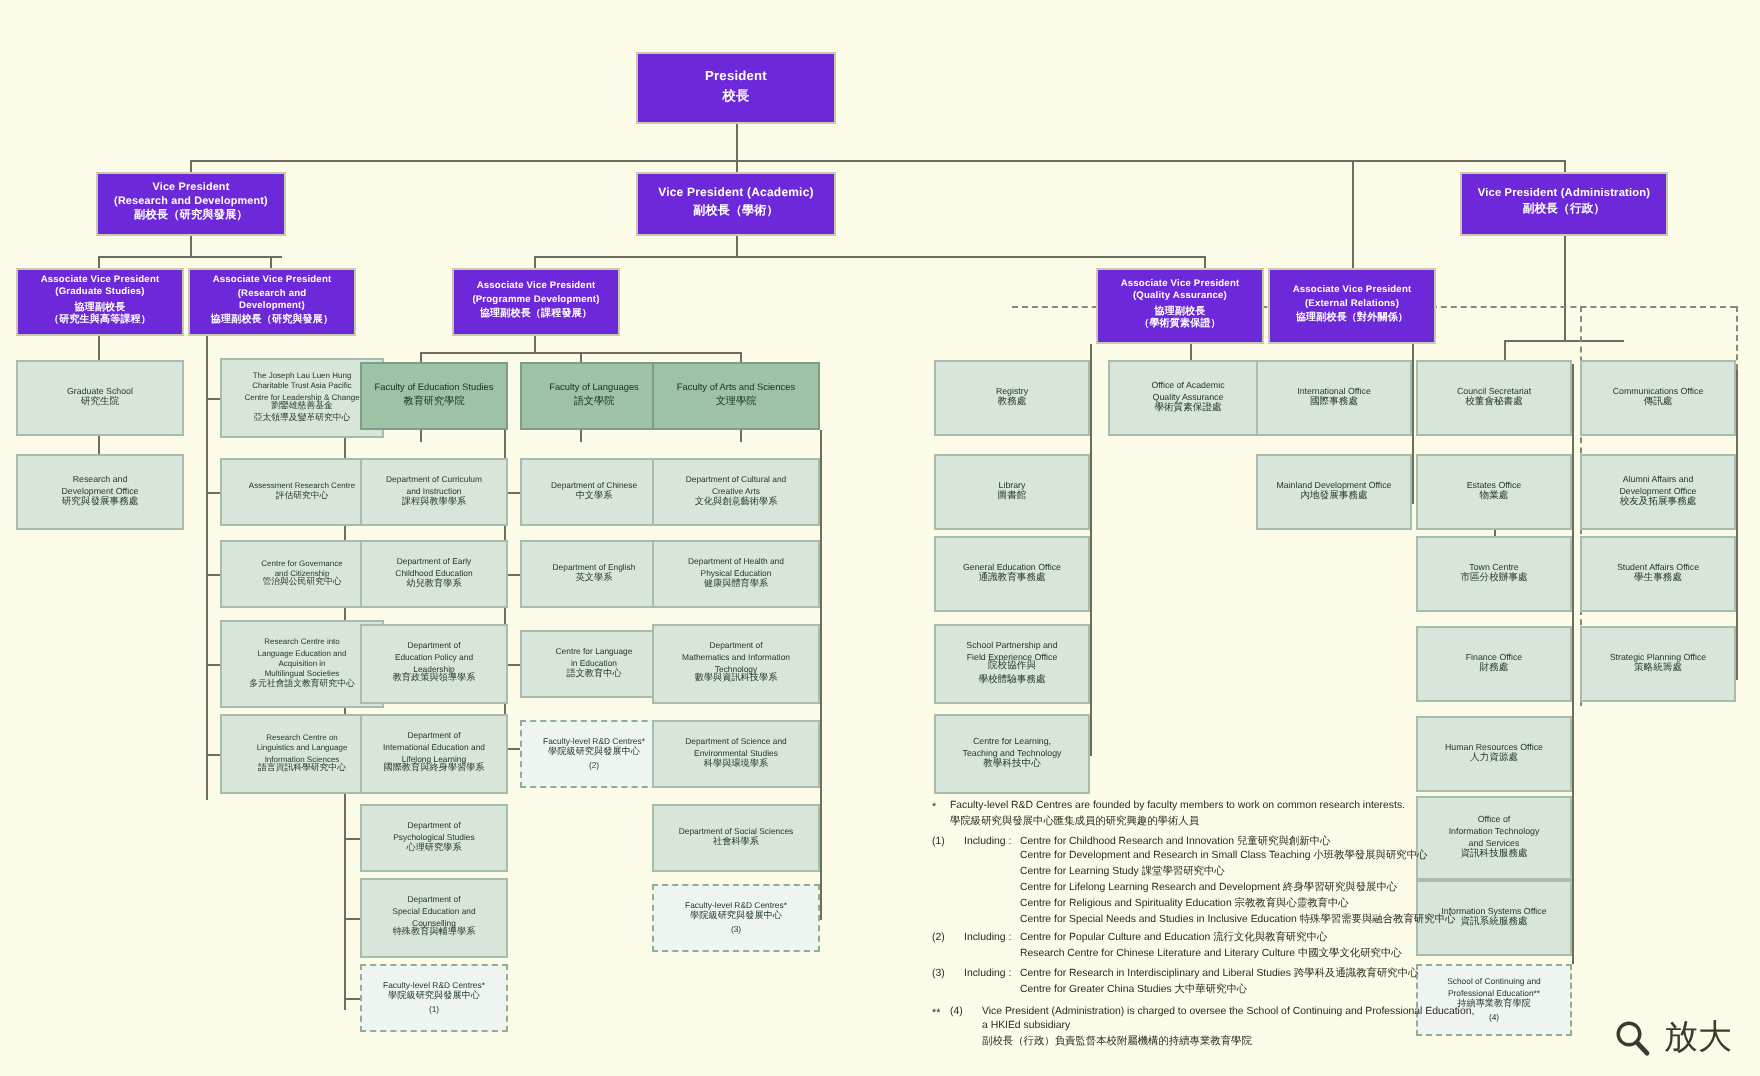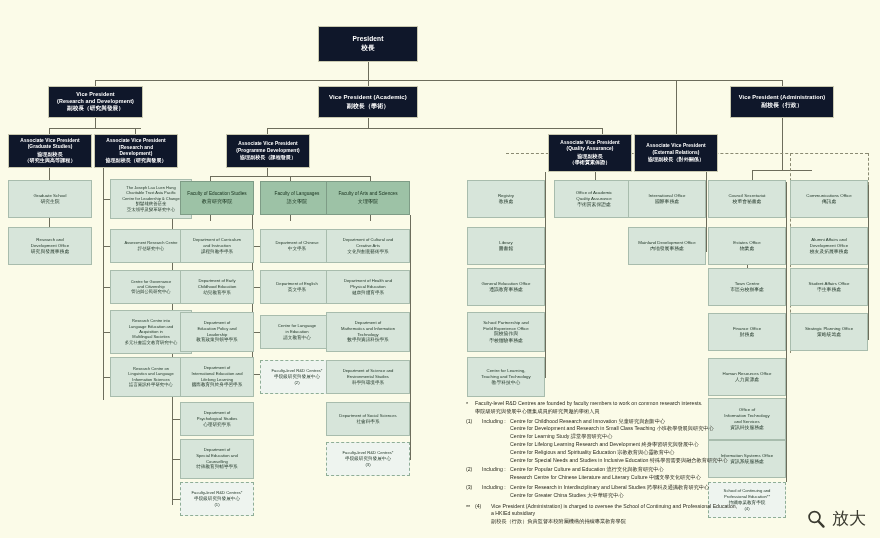--- a/index.html
+++ b/index.html
@@ -9,21 +9,21 @@
     font-family:"Liberation Sans","DejaVu Sans",sans-serif;
     overflow:hidden;
     position:relative;
   }
   #chart{position:absolute;left:0;top:0;width:880px;height:538px;}
 
   .box{position:absolute;box-sizing:border-box;display:flex;flex-direction:column;
        align-items:center;justify-content:center;text-align:center;z-index:3;}
 
   
-  .green{background:#0f172a;border:1px solid #c9c9b0;color:#ffffff;font-weight:bold;
+  .green{background:#6d28d9;border:1px solid #c9c9b0;color:#ffffff;font-weight:bold;
          letter-spacing:.1px;}
   .green .ln{display:block;line-height:1.32;}
 
   
   .faculty{background:#9dc2a6;border:1px solid #7e9c86;color:#17301d;}
   .faculty .ln{display:block;line-height:1.35;}
 
   
   .unit{background:#d7e5da;border:1px solid #a8bcad;color:#24392b;}
   .unit .ln{display:block;line-height:1.35;}

